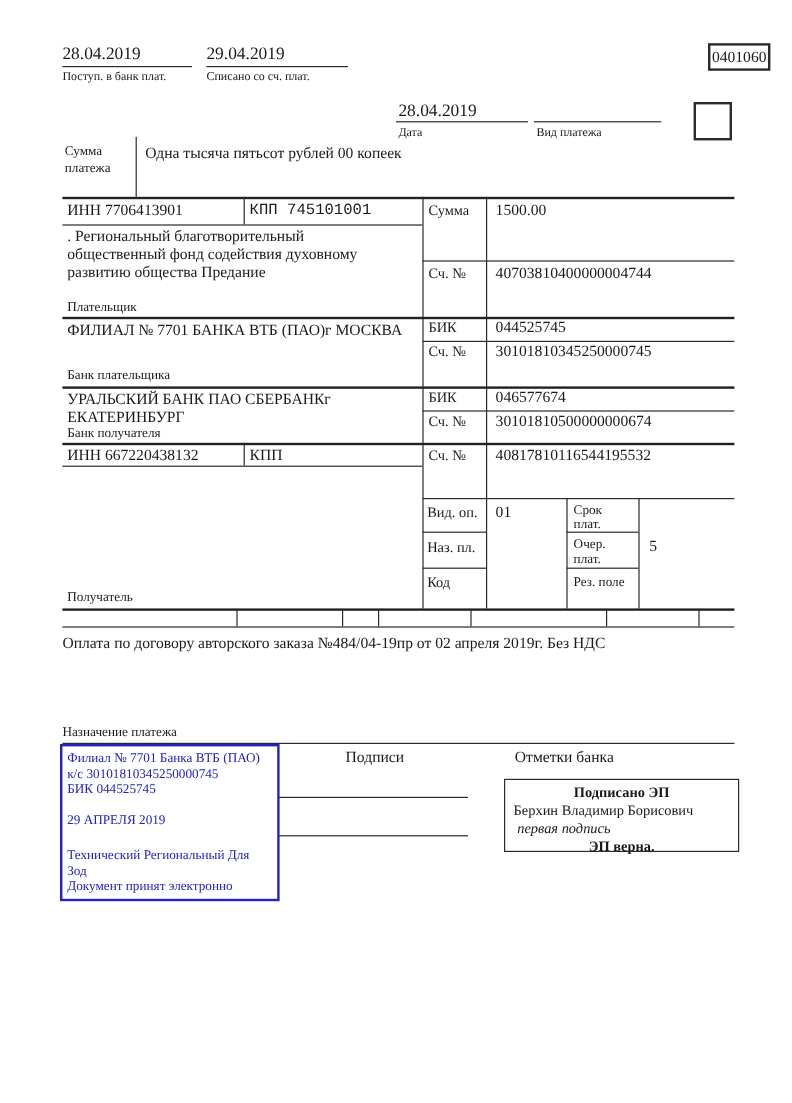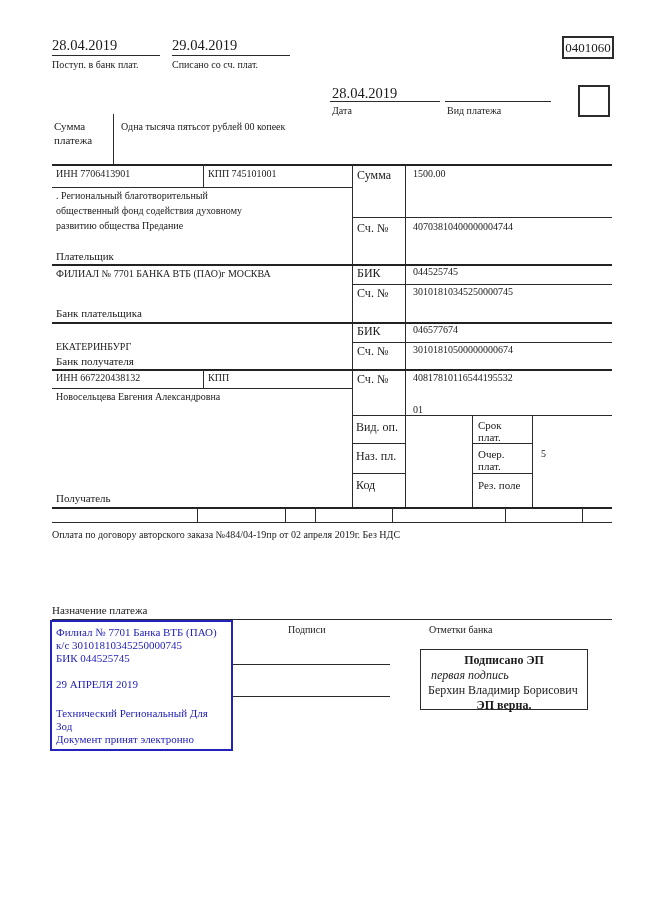--- a/index.html
+++ b/index.html
@@ -4,58 +4,58 @@
 <style>
   html,body { margin:0; padding:0; background:#e8e8e8; }
   .page {
     position:relative; width:660px; height:919px; margin:0 auto;
     background:#ffffff; color:#1a1a1a;
     font-family:"Liberation Serif", serif;
     overflow:hidden;
   }
   .t { position:absolute; white-space:nowrap; line-height:1.1; }
   .fs14 { font-size:14.5px; }
-  .fs13 { font-size:10px; }
+  .fs13 { font-size:13px; }
   .fs12 { font-size:12px; }
   .fs11 { font-size:11px; }
   .fs10 { font-size:10px; }
   .sans { font-family:"Liberation Sans", sans-serif; }
   .b { font-weight:bold; }
   .i { font-style:italic; }
   .hl { position:absolute; height:1px; background:#2b2b2b; }
   .hl.thick { height:2px; background:#222; }
   .vl { position:absolute; width:1px; background:#2b2b2b; }
   .box { position:absolute; border:2px solid #2b2b2b; background:#fff; }
   .codebox { display:flex; align-items:center; justify-content:center; font-size:13px; }
   .bluebox {
     position:absolute; left:50px; top:620px; width:179px; height:127px;
     border:2px solid #2323bb; background:transparent;
   }
   .bluetext { color:#2323bb; }
   .epbox {
-    position:absolute; left:420px; top:649px; width:168px; height:61px;
+    position:absolute; left:420px; top:649px; width:196px; height:61px;
     border:1.5px solid #2b2b2b; font-size:12px; padding-top:3px; box-sizing:border-box;
   }
   .epbox .c { text-align:center; }
   .epbox .l { padding-left:7px; }
 </style>
 </head>
 <body>
 
 <div class="page">
 
   <div class="t fs14" style="left:52px; top:38px;">28.04.2019</div>
   <div class="hl" style="left:52px; top:55px; width:108px;"></div>
   <div class="t fs10" style="left:52px; top:59px;">Поступ. в банк плат.</div>
 
   <div class="t fs14" style="left:172px; top:38px;">29.04.2019</div>
   <div class="hl" style="left:172px; top:55px; width:118px;"></div>
   <div class="t fs10" style="left:172px; top:59px;">Списано со сч. плат.</div>
 
-  <div class="box codebox" style="left:562px; top:36px; width:48px; height:19px;">0401060</div>
+  <div class="box codebox" style="left:590px; top:36px; width:48px; height:19px;">0401060</div>
 
   <div class="t fs14" style="left:332px; top:86px;">28.04.2019</div>
   <div class="hl" style="left:330px; top:101px; width:110px;"></div>
   <div class="t fs10" style="left:332px; top:105px;">Дата</div>
   <div class="hl" style="left:445px; top:101px; width:106px;"></div>
   <div class="t fs10" style="left:447px; top:105px;">Вид платежа</div>
   <div class="box" style="left:578px; top:85px; width:28px; height:28px;"></div>
 
   <div class="vl" style="left:113px; top:114px; height:50px;"></div>
   <div class="t fs11" style="left:54px; top:120px;">Сумма</div>
@@ -87,53 +87,53 @@
 
   <div class="vl" style="left:197px; top:508px; height:14px;"></div>
   <div class="vl" style="left:285px; top:508px; height:14px;"></div>
   <div class="vl" style="left:315px; top:508px; height:14px;"></div>
   <div class="vl" style="left:392px; top:508px; height:14px;"></div>
   <div class="vl" style="left:505px; top:508px; height:14px;"></div>
   <div class="vl" style="left:582px; top:508px; height:14px;"></div>
   <div class="hl" style="left:52px; top:522px; width:560px;"></div>
 
   <div class="t fs13" style="left:56px; top:168px;">ИНН 7706413901</div>
-  <div class="t fs13" style="left:208px; top:168px;">КПП 745101001</div>
+  <div class="t fs13" style="left:208px; top:168px;font-family:Liberation Mono, monospace;">КПП 745101001</div>
   <div class="t fs12" style="left:357px; top:169px;">Сумма</div>
   <div class="t fs13" style="left:413px; top:168px;">1500.00</div>
 
   <div class="t fs13" style="left:56px; top:205px;">общественный фонд содействия духовному</div>
   <div class="t fs13" style="left:56px; top:190px;">. Региональный благотворительный</div>
   <div class="t fs13" style="left:56px; top:220px;">развитию общества Предание</div>
   <div class="t fs12" style="left:357px; top:222px;">Сч. №</div>
   <div class="t fs13" style="left:413px; top:221px;">40703810400000004744</div>
   <div class="t fs11" style="left:56px; top:250px;">Плательщик</div>
 
   <div class="t fs13" style="left:56px; top:268px;">ФИЛИАЛ № 7701 БАНКА ВТБ (ПАО)г МОСКВА</div>
   <div class="t fs12" style="left:357px; top:267px;">БИК</div>
   <div class="t fs13" style="left:413px; top:266px;">044525745</div>
   <div class="t fs12" style="left:357px; top:287px;">Сч. №</div>
   <div class="t fs13" style="left:413px; top:286px;">30101810345250000745</div>
   <div class="t fs11" style="left:56px; top:307px;">Банк плательщика</div>
 
+  <div class="t fs13" style="left:56px; top:326px;">УРАЛЬСКИЙ БАНК ПАО СБЕРБАНКг</div>
   <div class="t fs13" style="left:56px; top:341px;">ЕКАТЕРИНБУРГ</div>
   <div class="t fs12" style="left:357px; top:325px;">БИК</div>
   <div class="t fs13" style="left:413px; top:324px;">046577674</div>
   <div class="t fs12" style="left:357px; top:345px;">Сч. №</div>
   <div class="t fs13" style="left:413px; top:344px;">30101810500000000674</div>
   <div class="t fs11" style="left:56px; top:355px;">Банк получателя</div>
 
   <div class="t fs13" style="left:56px; top:372px;">ИНН 667220438132</div>
   <div class="t fs13" style="left:208px; top:372px;">КПП</div>
   <div class="t fs12" style="left:357px; top:373px;">Сч. №</div>
   <div class="t fs13" style="left:413px; top:372px;">40817810116544195532</div>
-  <div class="t fs13" style="left:56px; top:391px;">Новосельцева Евгения Александровна</div>
 
   <div class="t fs12" style="left:356px; top:421px;">Вид. оп.</div>
-  <div class="t fs13" style="left:413px; top:404px;text-align:center;">01</div>
+  <div class="t fs13" style="left:413px; top:420px;text-align:center;">01</div>
   <div class="t fs11" style="left:478px; top:419px;">Срок</div>
   <div class="t fs11" style="left:478px; top:431px;">плат.</div>
 
   <div class="t fs12" style="left:356px; top:450px;">Наз. пл.</div>
   <div class="t fs11" style="left:478px; top:448px;">Очер.</div>
   <div class="t fs11" style="left:478px; top:460px;">плат.</div>
   <div class="t fs13" style="left:541px; top:448px;">5</div>
 
   <div class="t fs12" style="left:356px; top:479px;">Код</div>
   <div class="t fs11" style="left:478px; top:479px;">Рез. поле</div>
@@ -144,22 +144,22 @@
 
   <div class="hl" style="left:52px; top:619px; width:560px;"></div>
   <div class="t fs13" style="left:263px; top:624px;margin-left:25px;">Подписи</div>
   <div class="t fs13" style="left:429px; top:624px;">Отметки банка</div>
 
   <div class="hl" style="left:232px; top:664px; width:158px;"></div>
   <div class="hl" style="left:232px; top:696px; width:158px;"></div>
 
   <div class="epbox">
     <div class="c b">Подписано ЭП</div>
+    <div class="l">Берхин Владимир Борисович</div>
     <div class="l i" style="padding-left:10px;">первая подпись</div>
-    <div class="l">Берхин Владимир Борисович</div>
     <div class="c b">ЭП верна.</div>
   </div>
 
   <div class="bluebox"></div>
   <div class="t fs11 bluetext" style="left:56px; top:626px;">Филиал № 7701 Банка ВТБ (ПАО)</div>
   <div class="t fs11 bluetext" style="left:56px; top:639px;">к/с 30101810345250000745</div>
   <div class="t fs11 bluetext" style="left:56px; top:652px;">БИК 044525745</div>
   <div class="t fs11 bluetext" style="left:56px; top:678px;">29 АПРЕЛЯ 2019</div>
   <div class="t fs11 bluetext" style="left:56px; top:707px;">Технический Региональный Для</div>
   <div class="t fs11 bluetext" style="left:56px; top:720px;">Зод</div>

